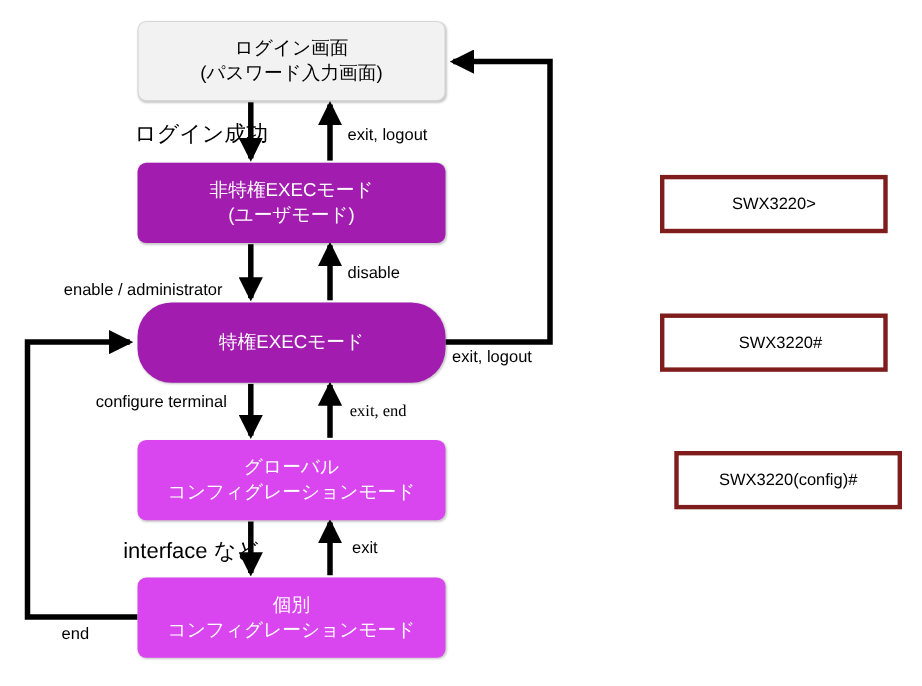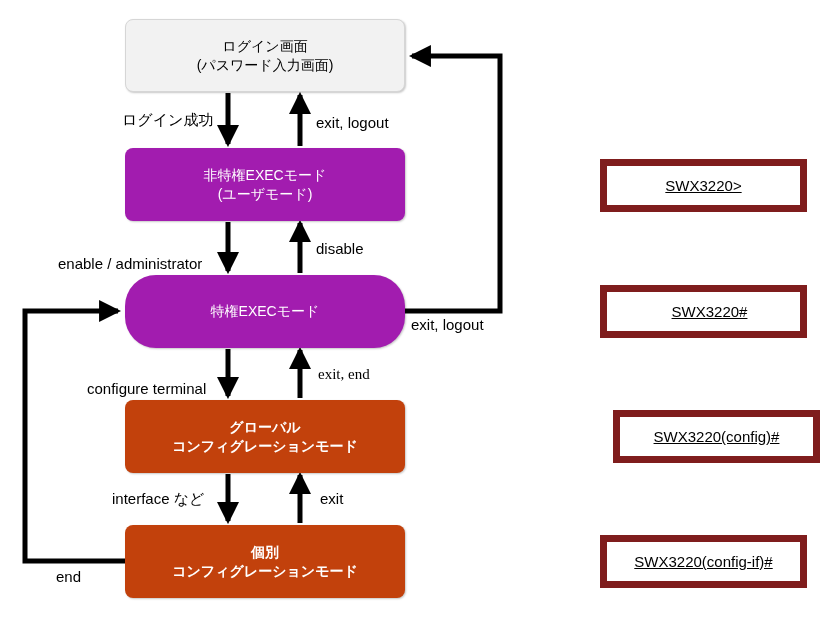--- a/index.html
+++ b/index.html
@@ -22,54 +22,53 @@
   .node {
     position: absolute;
     box-sizing: border-box;
     border-radius: 8px;
     display: flex;
     align-items: center;
     justify-content: center;
     text-align: center;
     line-height: 1.30;
     color: #ffffff;
-    font-size: 14px;
+    font-size: 17px;
     box-shadow: 1px 1px 2px rgba(0,0,0,0.22);
     white-space: pre-line;
   }
   .node.login {
     background: #F2F2F2;
     color: #000000;
     border: 1px solid #D6D6D6;
   }
   .node.green { background: #a21caf; }
-  .node.blue  { background: #c2410c; font-weight: bold; }
+  .node.blue  { background: #d946ef; }
 
   .prompt-box {
     position: absolute;
     box-sizing: border-box;
     background: #ffffff;
-    border: 7px solid #7f1d1d;
+    border: 4px solid #7f1d1d;
     display: flex;
     align-items: center;
     justify-content: center;
     font-size: 15px;
     color: #000000;
     font-family: "Liberation Sans", "DejaVu Sans", sans-serif;
-    text-decoration: underline;
   }
 
   .edge-label {
     position: absolute;
     font-size: 15px;
     color: #000000;
     white-space: nowrap;
     line-height: 1;
   }
-  .edge-label.jp { font-size: 15px; }
+  .edge-label.jp { font-size: 20px; }
 
   svg.arrows {
     position: absolute;
     left: 0; top: 0;
     width: 838px;
     height: 624px;
     pointer-events: none;
   }
 </style>
 </head>
@@ -122,31 +121,30 @@
   <div class="edge-label jp" style="left:122px; top:112px;">ログイン成功</div>
 
   <div class="edge-label" style="left:316px; top:115px;">exit, logout</div>
 
   <div class="edge-label" style="left:58px; top:241px;margin-top:15px;">enable / administrator</div>
 
   <div class="edge-label" style="left:316px; top:241px;">disable</div>
 
   <div class="edge-label" style="left:411px; top:317px;">exit, logout</div>
 
-  <div class="edge-label" style="left:87px; top:381px;text-align:right;">configure terminal</div>
+  <div class="edge-label" style="left:87px; top:358px;text-align:right;">configure terminal</div>
 
   <div class="edge-label" style="left:318px; top:367px;font-family:Liberation Serif, serif;">exit, end</div>
 
   <div class="edge-label jp" style="left:112px; top:491px;">interface など</div>
 
   <div class="edge-label" style="left:320px; top:491px;">exit</div>
 
   <div class="edge-label" style="left:56px; top:569px;">end</div>
 
   <div class="prompt-box" style="left:600px; top:159px; width:207px; height:53px;">SWX3220&gt;</div>
 
   <div class="prompt-box" style="left:600px; top:285px; width:207px; height:53px;padding-left:12px;">SWX3220#</div>
 
   <div class="prompt-box" style="left:613px; top:410px; width:207px; height:53px;">SWX3220(config)#</div>
 
-  <div class="prompt-box" style="left:600px; top:535px; width:207px; height:53px;">SWX3220(config-if)#</div>
 
 </div>
 
 </body></html>

